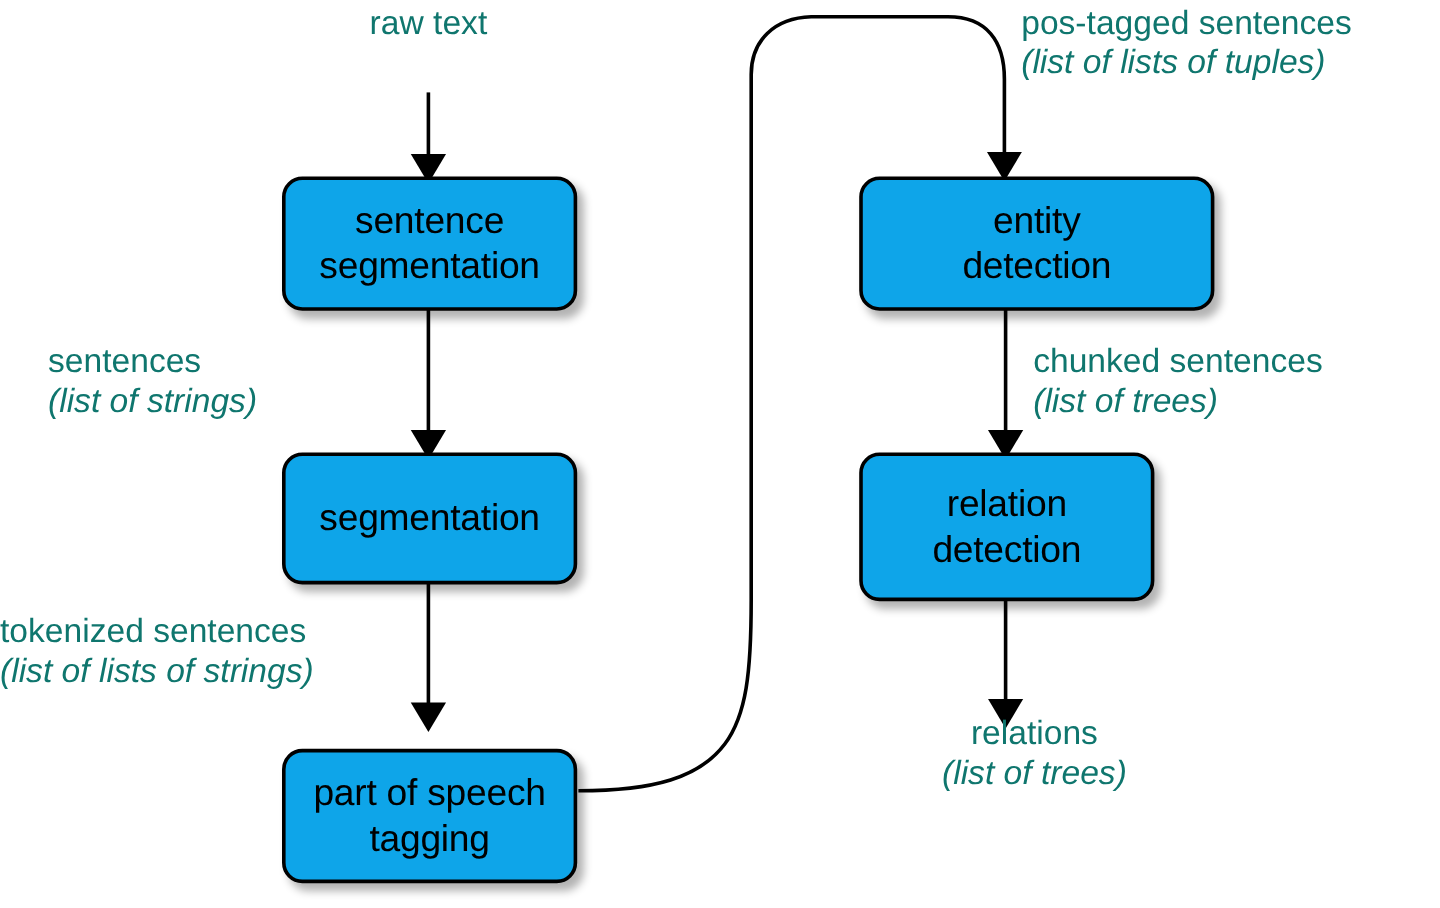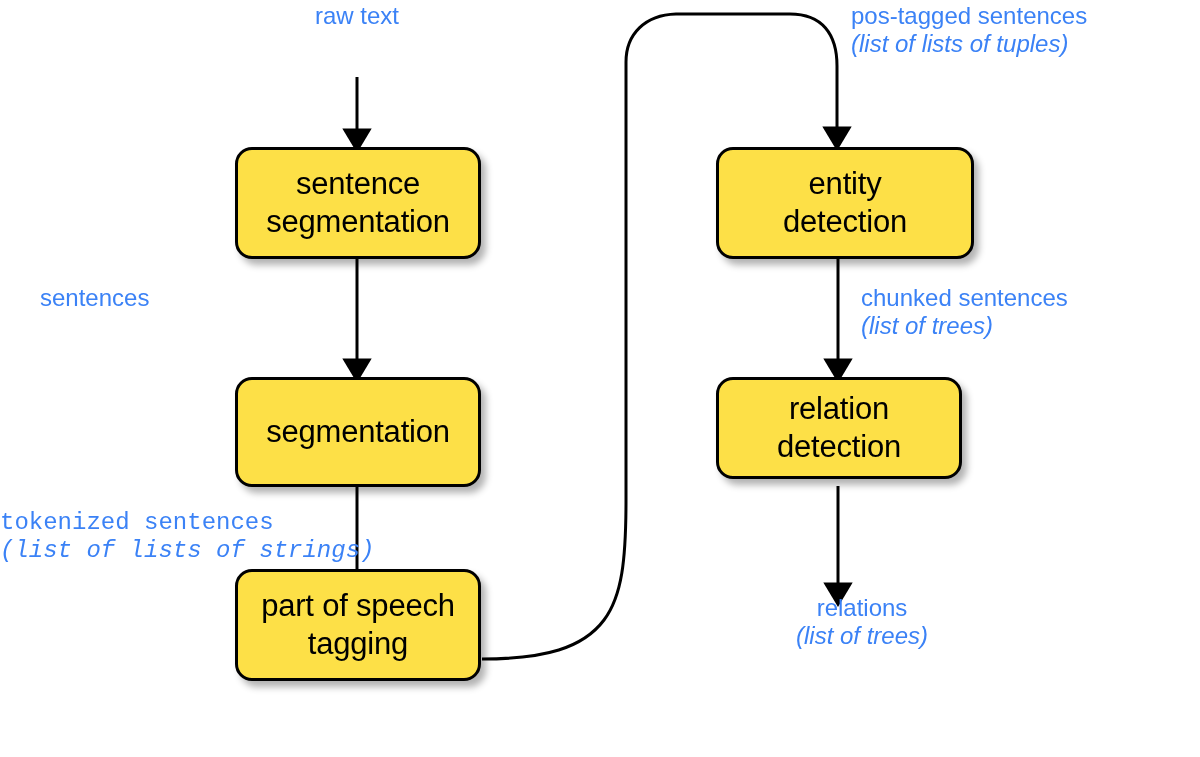--- a/index.html
+++ b/index.html
@@ -24,42 +24,42 @@
     left: 0;
     top: 0;
     width: 1200px;
     height: 757px;
     pointer-events: none;
   }
   
   .node {
     position: absolute;
     box-sizing: border-box;
-    background: #fde047;
+    background: #0ea5e9;
     border: 3px solid #000000;
     border-radius: 17px;
     box-shadow: 5px 6px 7px rgba(0,0,0,0.30);
     display: flex;
     align-items: center;
     justify-content: center;
     text-align: center;
   }
   .node-label {
     font-size: 31px;
     line-height: 1.22;
     letter-spacing: -0.2px;
     white-space: pre-line;
     color: #000000;
   }
   
   .edge-label {
     position: absolute;
-    font-size: 24px;
+    font-size: 28px;
     line-height: 1.18;
-    color: #3b82f6;
+    color: #0f766e;
     white-space: nowrap;
   }
   .edge-label .lbl-name { display: block; font-style: normal; }
   .edge-label .lbl-type { display: block; font-style: italic; }
   .align-right { text-align: left; }
   .align-left  { text-align: left; }
   .align-center{ text-align: center; }
 </style>
 </head>
 <body>
@@ -95,44 +95,45 @@
 
   <div class="node" style="left:235px; top:147px; width:246px; height:112px;">
     <span class="node-label">sentence
 segmentation</span>
   </div>
 
   <div class="node" style="left:235px; top:377px; width:246px; height:110px;">
     <span class="node-label">segmentation</span>
   </div>
 
-  <div class="node" style="left:235px; top:569px; width:246px; height:112px;">
+  <div class="node" style="left:235px; top:624px; width:246px; height:112px;">
     <span class="node-label">part of speech
 tagging</span>
   </div>
 
-  <div class="node" style="left:716px; top:147px; width:258px; height:112px;">
+  <div class="node" style="left:716px; top:147px; width:296px; height:112px;">
     <span class="node-label">entity
 detection</span>
   </div>
 
-  <div class="node" style="left:716px; top:377px; width:246px; height:102px;">
+  <div class="node" style="left:716px; top:377px; width:246px; height:124px;">
     <span class="node-label">relation
 detection</span>
   </div>
 
   <div class="edge-label align-center" style="left:207px; top:2px; width:300px;">
     <span class="lbl-name">raw text</span>
   </div>
 
   <div class="edge-label align-right" style="left:40px; top:284px; width:301px;">
     <span class="lbl-name">sentences</span>
+    <span class="lbl-type">(list of strings)</span>
   </div>
 
-  <div class="edge-label align-right" style="left:0px; top:509px; width:339px;font-family:Liberation Mono, monospace;">
+  <div class="edge-label align-right" style="left:0px; top:509px; width:339px;">
     <span class="lbl-name">tokenized sentences</span>
     <span class="lbl-type">(list of lists of strings)</span>
   </div>
 
   <div class="edge-label align-left" style="left:851px; top:2px; width:345px;">
     <span class="lbl-name">pos-tagged sentences</span>
     <span class="lbl-type">(list of lists of tuples)</span>
   </div>
 
   <div class="edge-label align-left" style="left:861px; top:284px; width:330px;">

